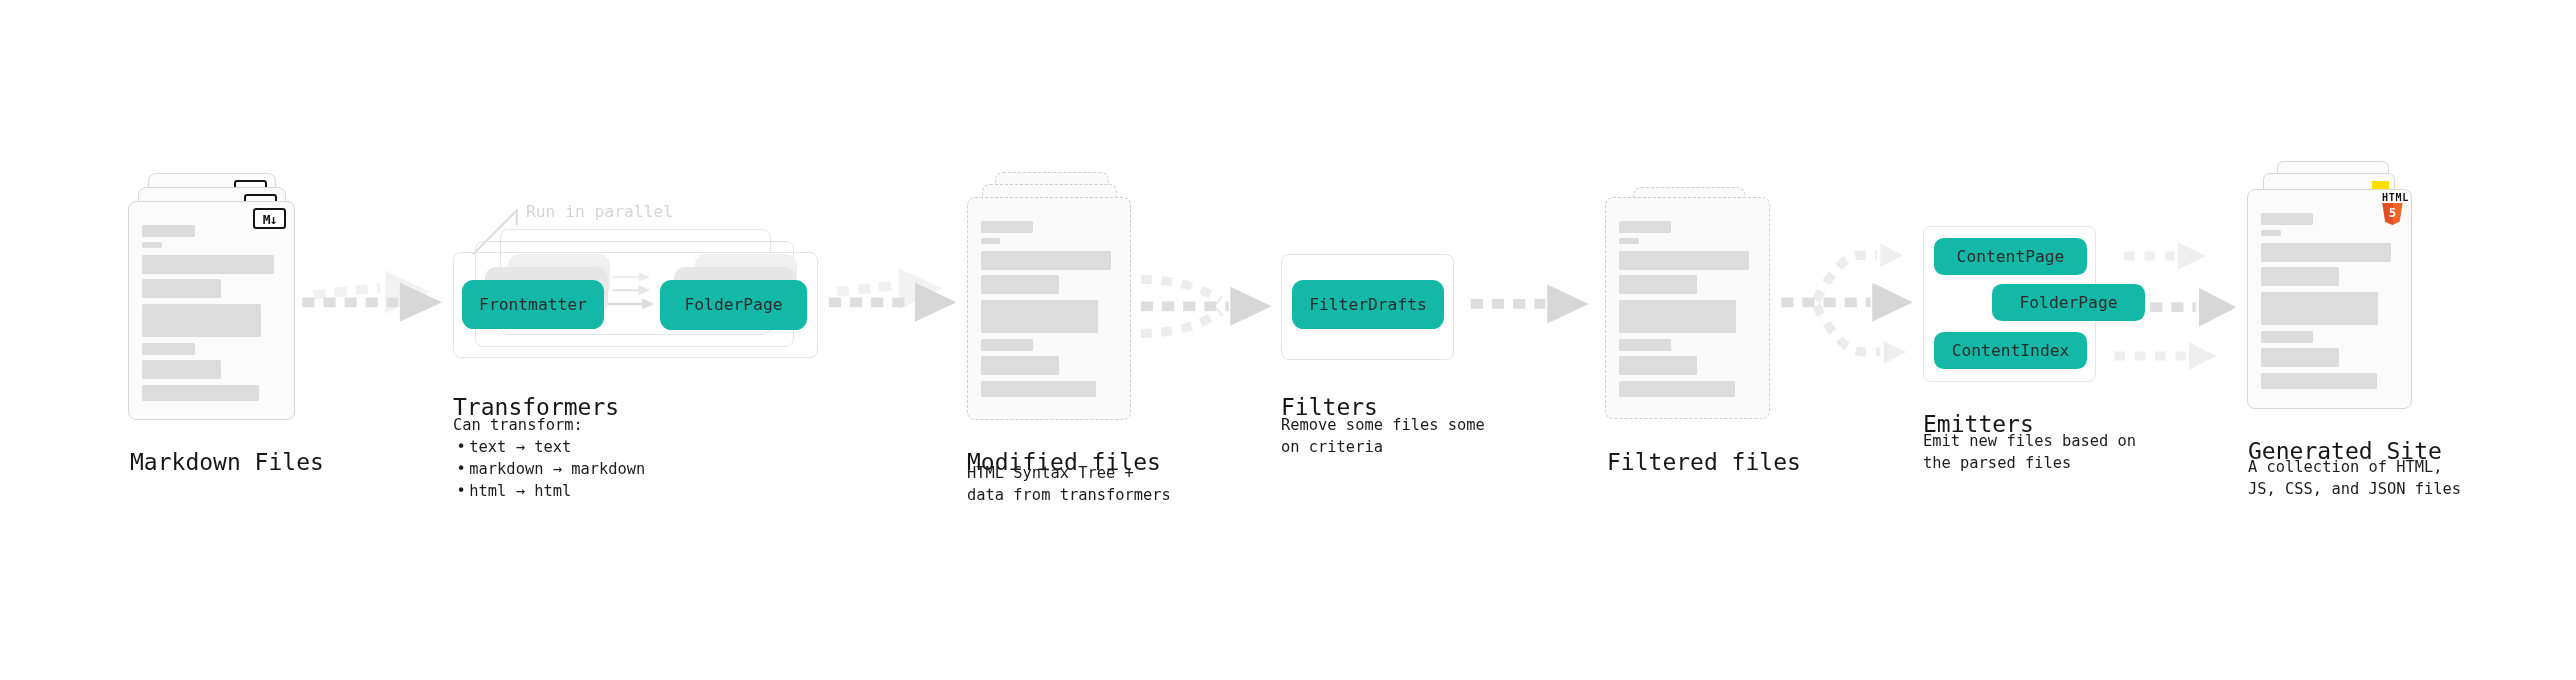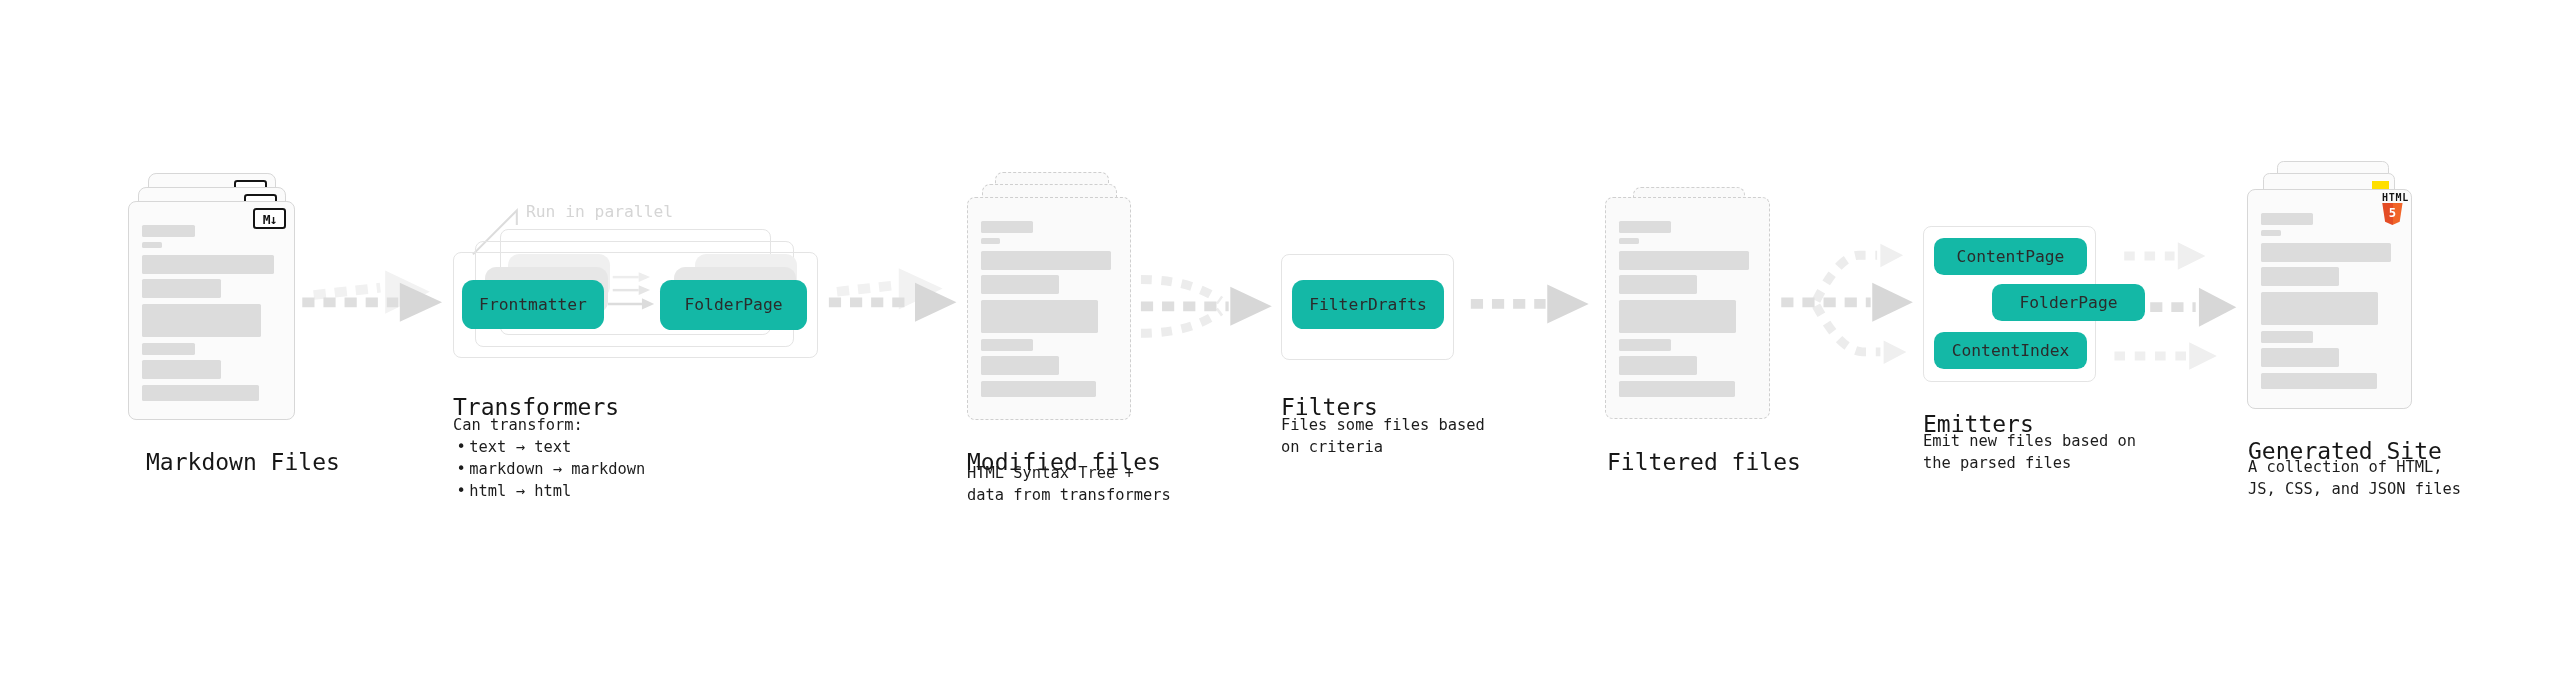--- a/index.html
+++ b/index.html
@@ -132,21 +132,21 @@
       <span class="md-badge">M↓</span>
       <div class="bar b1"></div>
       <div class="bar b2"></div>
       <div class="bar b3"></div>
       <div class="bar b4"></div>
       <div class="bar b5"></div>
       <div class="bar b6"></div>
       <div class="bar b7"></div>
       <div class="bar b8"></div>
     </div>
-    <h2 class="title" style="left:130px;top:430px;margin-left:16px;">Markdown Files</h2>
+    <h2 class="title" style="left:130px;top:430px;">Markdown Files</h2>
   </section>
 
   <section>
     <span class="annotation" style="left:526px;top:202px;">Run in parallel</span>
     <div class="gbox" style="left:500px;top:229px;width:271px;height:106px;"></div>
     <div class="gbox" style="left:475px;top:241px;width:319px;height:106px;"></div>
     <div class="gbox" style="left:453px;top:252px;width:365px;height:106px;"></div>
 
     <div class="pill ghost2" style="left:508px;top:254px;width:102px;height:44px;"></div>
     <div class="pill ghost1" style="left:485px;top:267px;width:123px;height:46px;"></div>
@@ -192,21 +192,21 @@
       <div>HTML Syntax Tree +</div>
       <div>data from transformers</div>
     </div>
   </section>
 
   <section>
     <div class="gbox solidbg" style="left:1281px;top:254px;width:173px;height:106px;"></div>
     <div class="pill" style="left:1292px;top:280px;width:152px;height:49px;line-height:49px;">FilterDrafts</div>
     <h2 class="title" style="left:1281px;top:375px;">Filters</h2>
     <div class="caption" style="left:1281px;top:414px;">
-      <div>Files some files based</div>
+      <div>Remove some files some</div>
       <div>on criteria</div>
     </div>
   </section>
 
   <section>
     <div class="doc dashed" style="left:1633px;top:187px;width:112px;height:49px;"></div>
     <div class="doc dashed" style="left:1605px;top:197px;width:165px;height:222px;">
       <div class="bar b1"></div>
       <div class="bar b2"></div>
       <div class="bar b3"></div>

